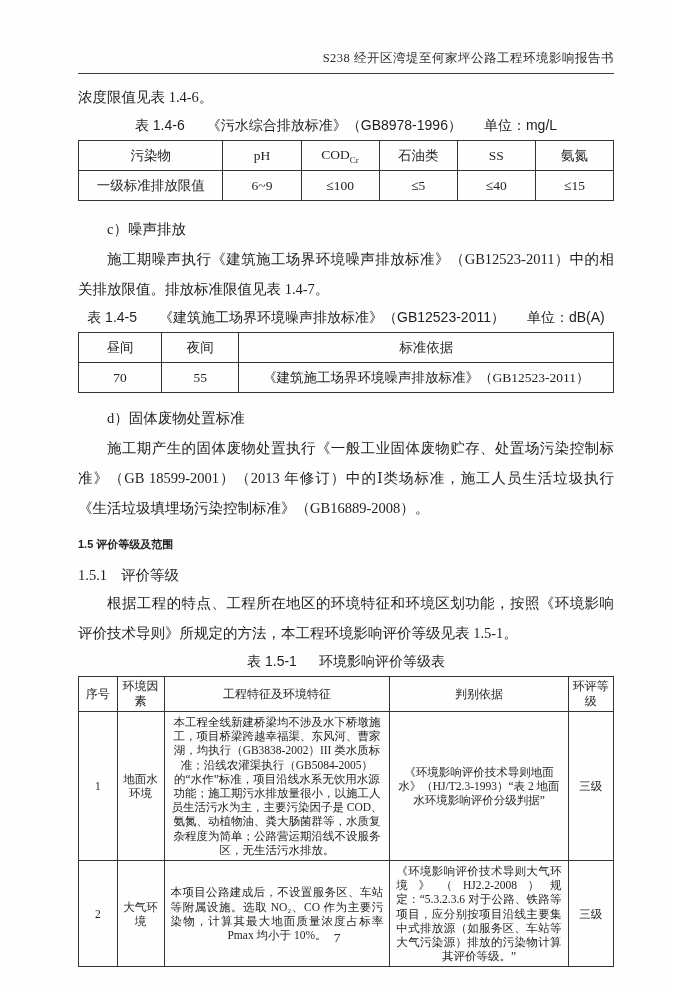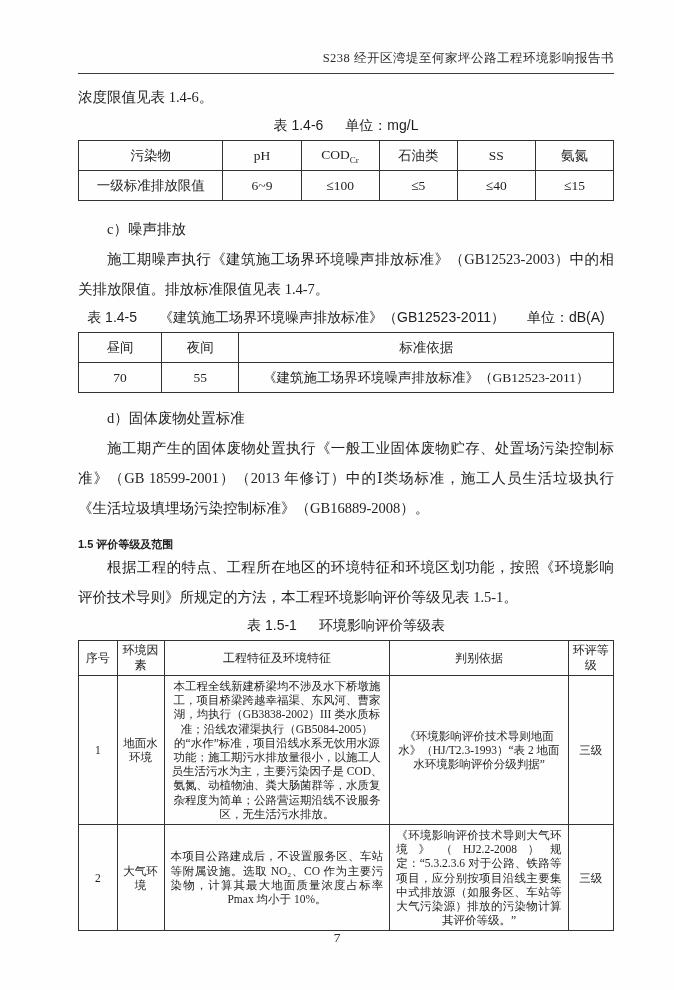--- a/index.html
+++ b/index.html
@@ -53,20 +53,21 @@
 <div class="page">
 
   <div class="doc-header">
     <span>S238 经开区湾堤至何家坪公路工程环境影响报告书</span>
   </div>
 
   <p class="body-text cont">浓度限值见表 1.4-6。</p>
 
   <div class="caption">
     <span>表 1.4-6</span>
+    <span>《污水综合排放标准》（GB8978-1996）</span>
     <span>单位：mg/L</span>
   </div>
 
   <table class="std t1">
     <colgroup>
       <col style="width:27%">
         <col style="width:14.6%">
         <col style="width:14.6%">
       <col style="width:14.6%">
         <col style="width:14.6%">
@@ -86,21 +87,21 @@
         <td>6~9</td>
         <td>≤100</td>
         <td>≤5</td>
         <td>≤40</td>
         <td>≤15</td>
       </tr>
     </tbody>
   </table>
 
   <p class="body-text sub-heading">c）噪声排放</p>
-  <p class="body-text para">施工期噪声执行《建筑施工场界环境噪声排放标准》（GB12523-2003）中的相关排放限值。排放标准限值见表 1.4-7。</p>
+  <p class="body-text para">施工期噪声执行《建筑施工场界环境噪声排放标准》（GB12523-2011）中的相关排放限值。排放标准限值见表 1.4-7。</p>
 
   <div class="caption">
     <span>表 1.4-5</span>
     <span>《建筑施工场界环境噪声排放标准》（GB12523-2011）</span>
     <span>单位：dB(A)</span>
   </div>
 
   <table class="std t2">
     <colgroup>
       <col style="width:15.5%">
@@ -119,20 +120,24 @@
         <td>《建筑施工场界环境噪声排放标准》（GB12523-2011）</td>
       </tr>
     </tbody>
   </table>
 
   <p class="body-text sub-heading" style="margin-top:10px">d）固体废物处置标准</p>
   <p class="body-text para">施工期产生的固体废物处置执行《一般工业固体废物贮存、处置场污染控制标准》（GB 18599-2001）（2013 年修订）中的Ⅰ类场标准，施工人员生活垃圾执行《生活垃圾填埋场污染控制标准》（GB16889-2008）。</p>
 
   <h2 class="h15">1.5 评价等级及范围</h2>
 
+  <h3 class="h151">
+    <span>1.5.1</span>
+    <span>评价等级</span>
+  </h3>
 
   <p class="body-text para">根据工程的特点、工程所在地区的环境特征和环境区划功能，按照《环境影响评价技术导则》所规定的方法，本工程环境影响评价等级见表 1.5-1。</p>
 
   <div class="caption">
     <span>表 1.5-1</span>
     <span>环境影响评价等级表</span>
   </div>
 
   <table class="std t3">
     <colgroup>

